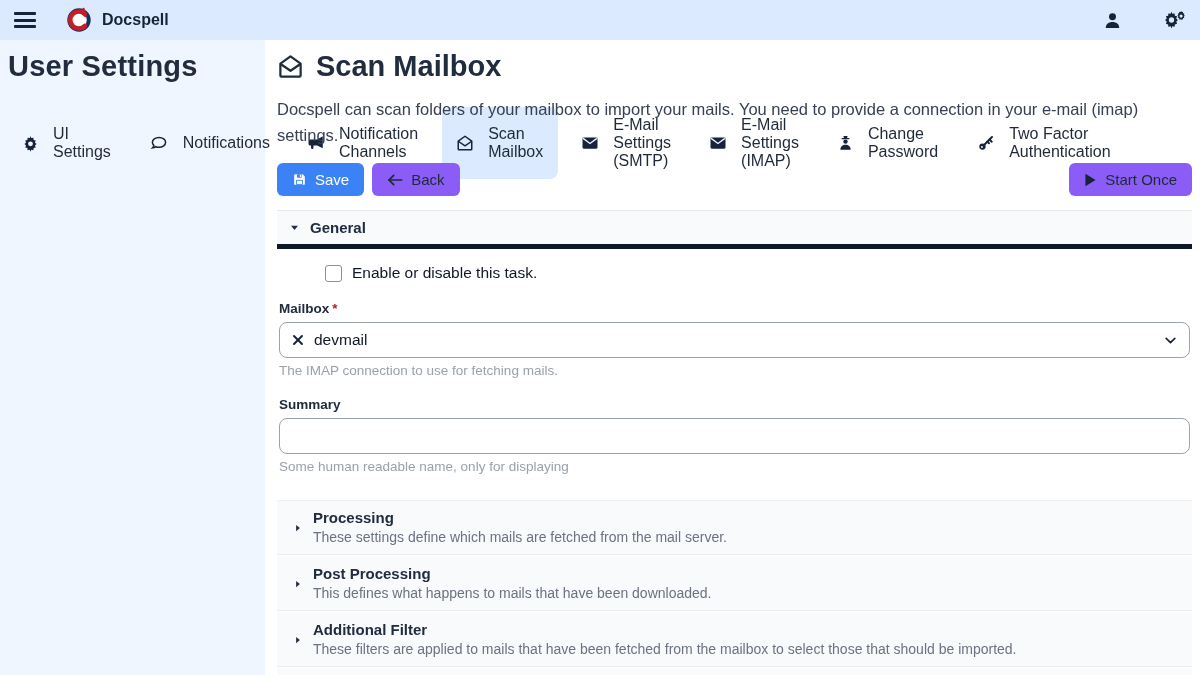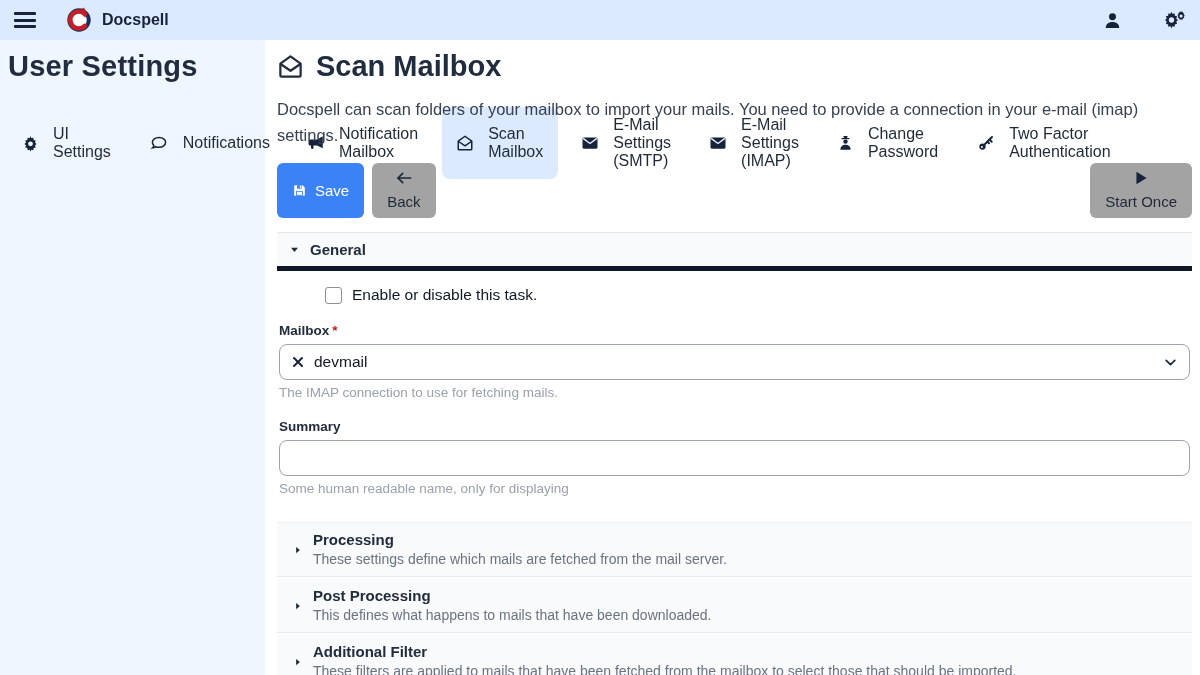--- a/index.html
+++ b/index.html
@@ -34,21 +34,21 @@
   .page-head h2 { font-size:29px; font-weight:700; color:#222c3f; }
   .page-head .ic { color:#222c3f; display:flex; }
   .page-desc { margin-top:14px; font-size:16.5px; line-height:1.55; color:#374151;
     max-width:920px; }
 
   .btn-row { display:flex; margin-top:15px; }
   .btn { display:inline-flex; align-items:center; gap:8px; font-size:15px;
     border:none; border-radius:6px; padding:8px 15px; cursor:pointer;
     font-family:inherit; }
   .btn-primary { background:#3b82f6; color:#fff; }
-  .btn-gray { background:#a3a3a3; color:#1f2937;flex-direction:column; }
+  .btn-gray { background:#8b5cf6; color:#1f2937; }
   .btn + .btn { margin-left:8px; }
   .btn-row .right { margin-left:auto; }
 
   
   .section-bar { margin-top:14px; background:#f8fafc; border-top:1px solid #e5e7eb;
     border-bottom:5px solid #0f172a; padding:8px 12px; display:flex; align-items:center;
     gap:10px; cursor:pointer; }
   .section-bar .lbl { font-size:15px; font-weight:700; color:#222c3f; }
   .caret { color:#222c3f; display:flex; }
 
@@ -142,21 +142,21 @@
         </span>
         <span>Notifications</span>
       </div>
 
       <div class="side-item">
         <span class="ic">
           <svg width="18" height="18" viewBox="0 0 24 24" fill="currentColor">
             <path d="M21 3v16l-7.5-3.6H8.6v2.9a1.6 1.6 0 01-3.2 0v-2.9H4.5A2.5 2.5 0 012 12.9v-3A2.5 2.5 0 014.5 7.4h9L21 3z"></path>
           </svg>
         </span>
-        <span>Notification Mailbox</span>
+        <span>Notification Channels</span>
       </div>
 
       <div class="side-item active">
         <span class="ic">
           <svg width="18" height="18" viewBox="0 0 24 24" fill="none" stroke="currentColor" stroke-width="2" stroke-linejoin="round">
             <path d="M3 9.5L12 3l9 6.5V20a1 1 0 01-1 1H4a1 1 0 01-1-1z"></path>
             <path d="M3.5 10l8.5 5.8L20.5 10"></path>
           </svg>
         </span>
         <span>Scan Mailbox</span>

